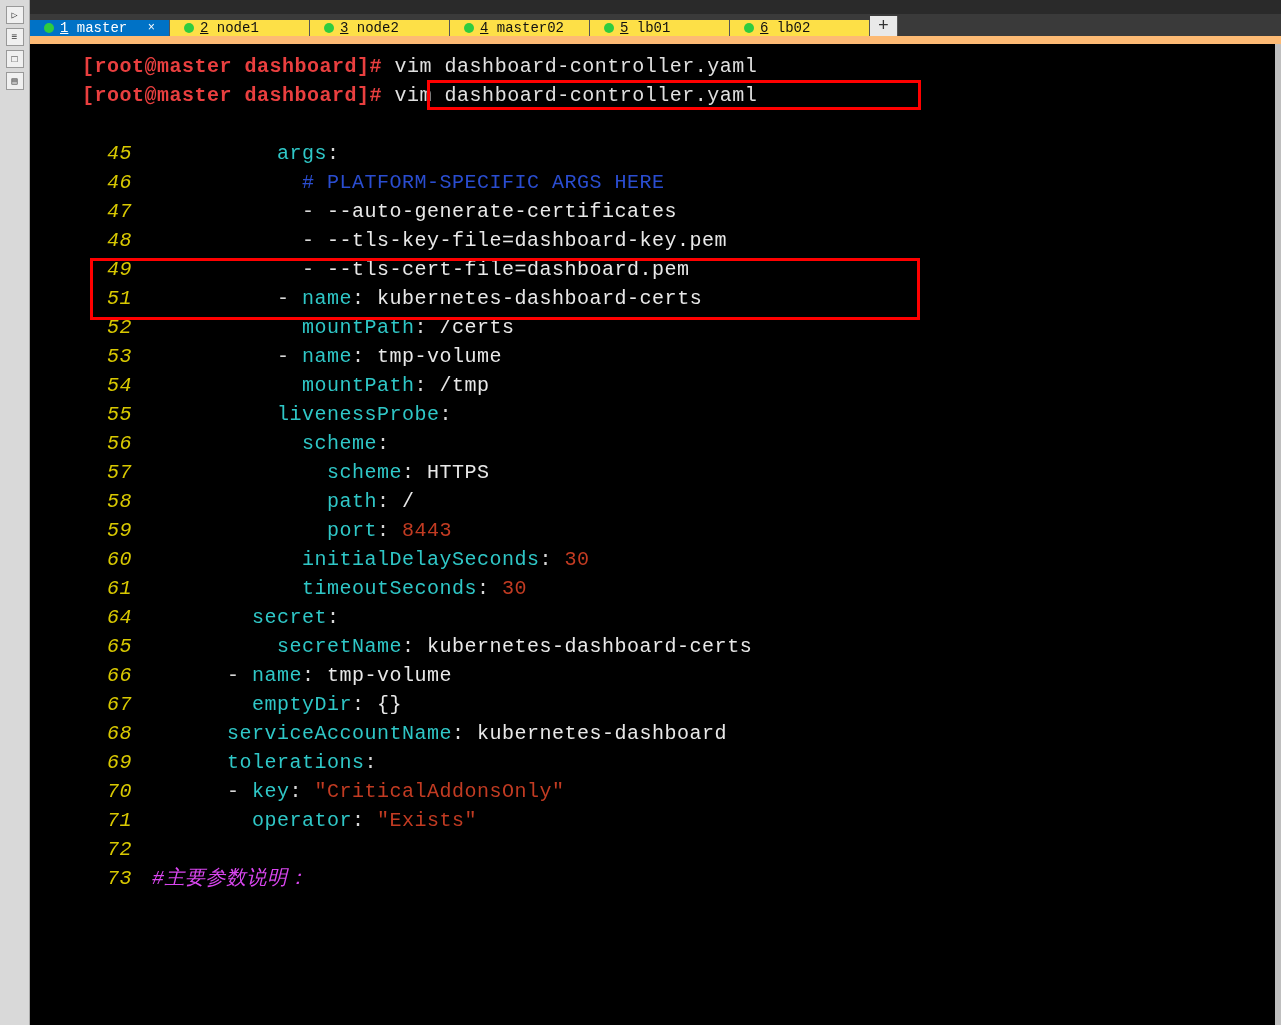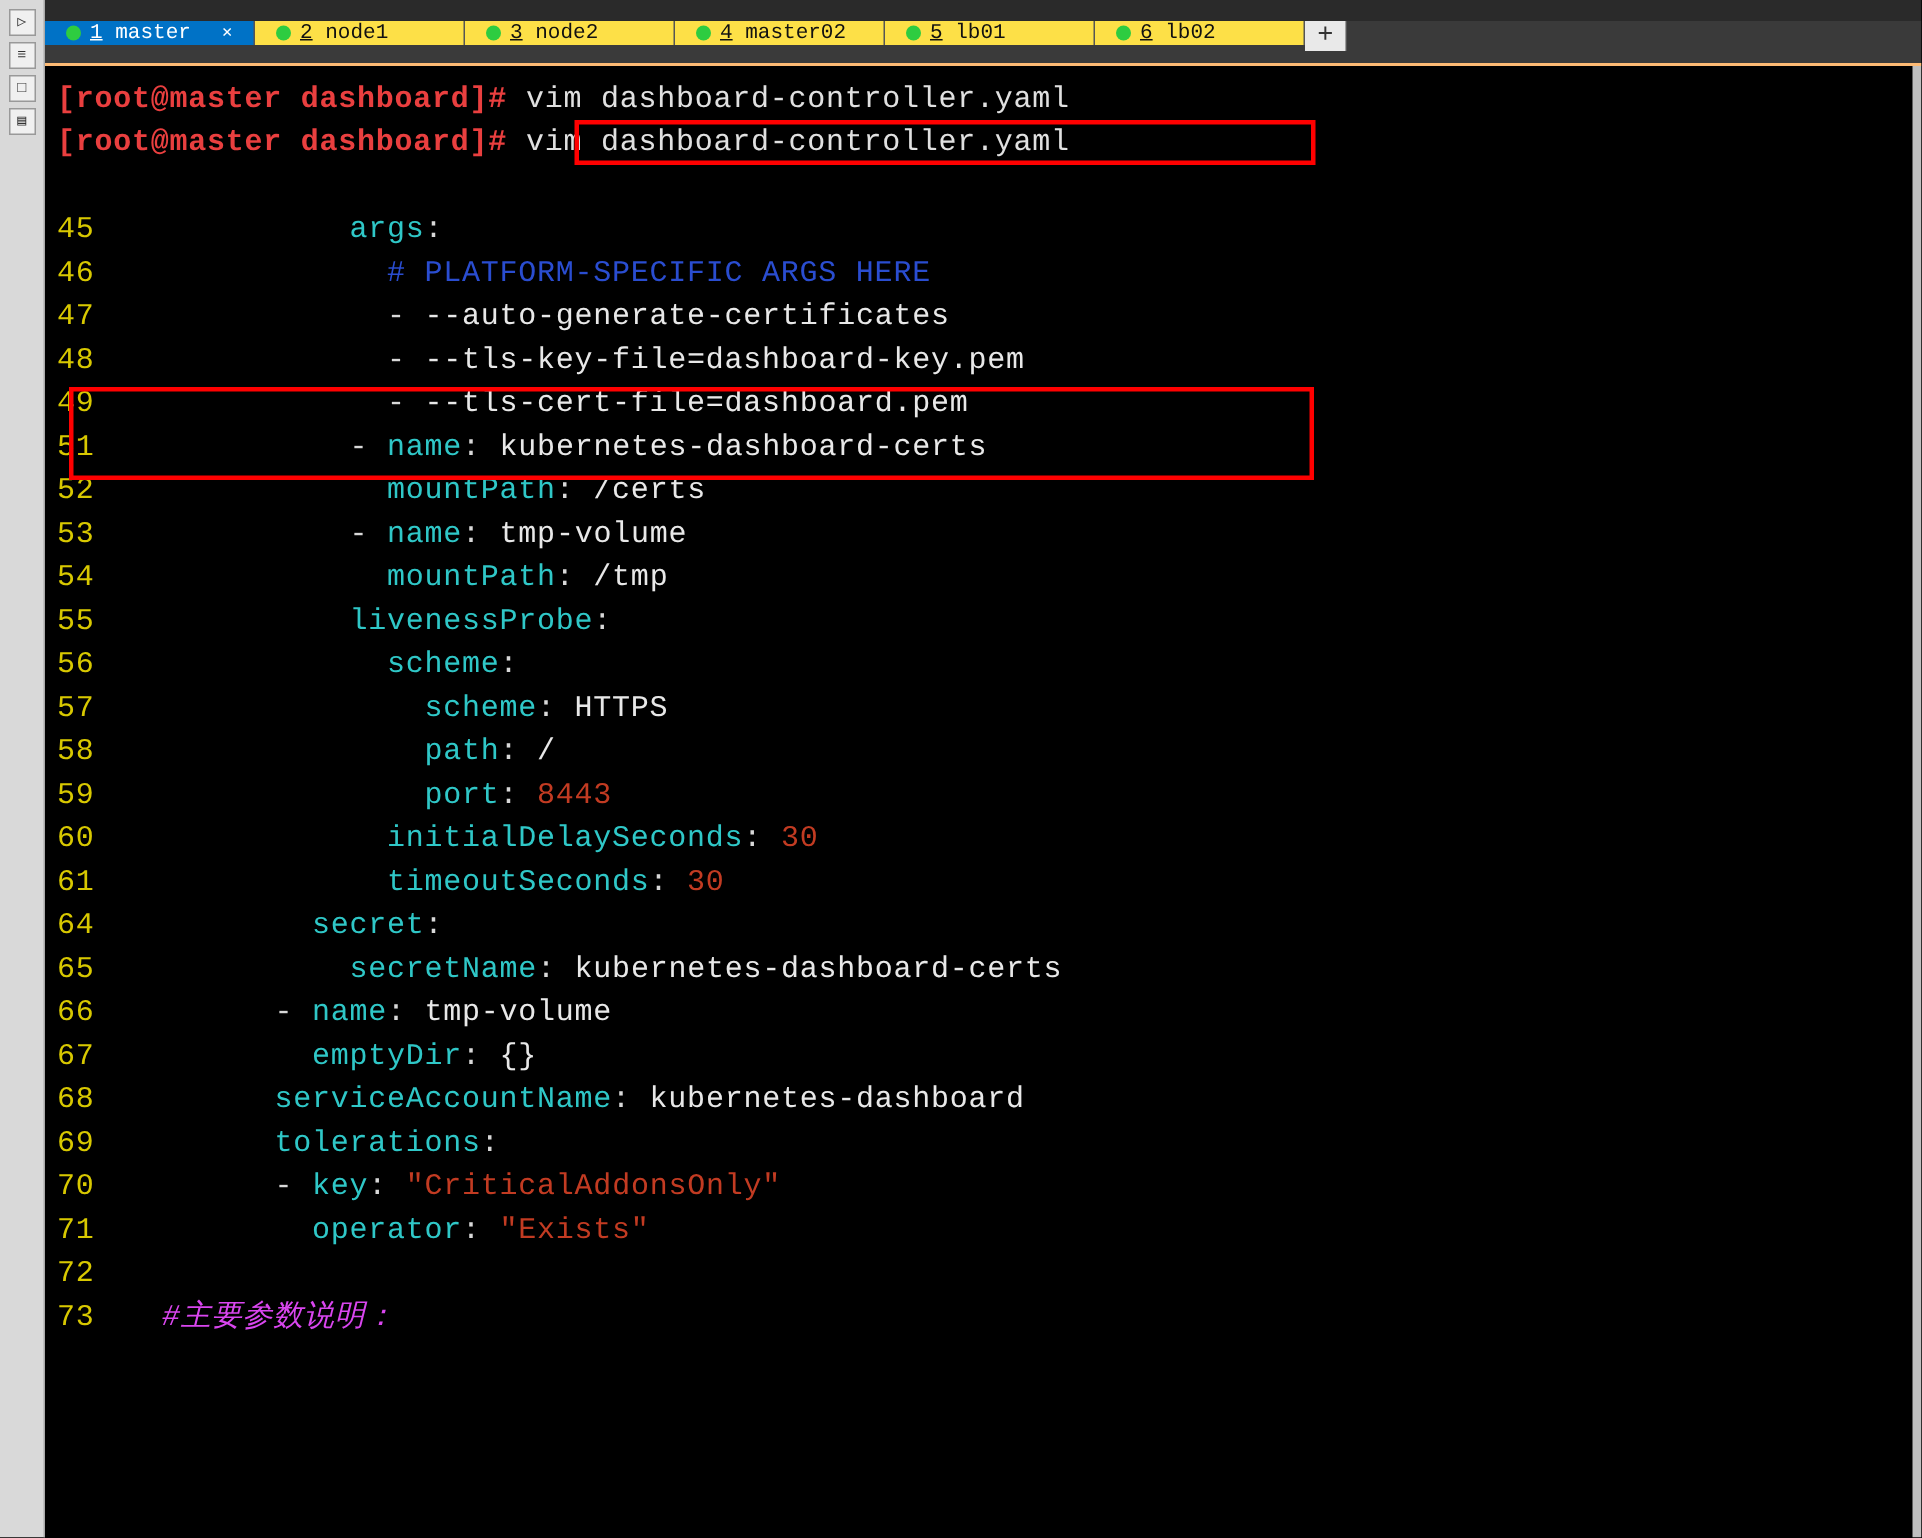--- a/index.html
+++ b/index.html
@@ -2,33 +2,33 @@
 <html><head>
 <meta charset="utf-8">
 <style>
   * { margin: 0; padding: 0; box-sizing: border-box; }
   html, body { width: 1281px; height: 1025px; font-family: "Consolas", "Courier New", monospace; background: #000; overflow: hidden; }
   .app { display: flex; width: 100%; height: 100%; }
   .side-gutter { width: 30px; background: #d9d9d9; border-right:1px solid #aaa; display:flex; flex-direction:column; align-items:center; padding-top:6px; gap:4px;}
   .side-gutter .sbtn { width:18px; height:18px; border:1px solid #999; background:#f0f0f0; font-size:10px; display:flex; align-items:center; justify-content:center; color:#333;}
   .main { flex:1; display:flex; flex-direction:column; min-width:0; }
   .titlebar { height:14px; background:#2a2a2a;}
-  .tabbar { height:30px; background:#3a3a3a; display:flex; align-items:flex-start; border-bottom:2px solid #fdba74;}
+  .tabbar { height:30px; background:#3a3a3a; display:flex; align-items:flex-end; border-bottom:8px solid #fdba74;}
   .tab { display:flex; align-items:center; gap:6px; padding:0 14px; background:#fde047; color:#333; border-right:1px solid #555; font-size:14px; cursor:pointer; min-width:140px;}
   .tab.active { background:#0072c6; color:#fff;}
   .tab .dot { width:10px; height:10px; border-radius:50%; background:#2ecc40; flex-shrink:0;}
   .tab .num { text-decoration: underline; color:#111;}
   .tab.active .num { color:#fff;}
   .tab .lbl { color:#111;}
   .tab.active .lbl { color:#fff;}
   .tab .close { margin-left:auto; font-size:12px; color:#fff;}
   .newtab { width:28px; display:flex; align-items:center; justify-content:center; background:#e9e9e9; color:#333; font-size:18px; cursor:pointer; border-right:1px solid #555;}
-  .terminal { flex:1; background:#000; position:relative; padding:8px 0 8px 8px; font-size:20px; line-height:29px; letter-spacing:0.5px; overflow:hidden; border-right:6px solid #bfbfbf;}
+  .terminal { flex:1; background:#000; position:relative; padding:8px 0 8px 8px; font-size:20px; line-height:29px; letter-spacing:0.5px; overflow:hidden; border-right:6px solid #bfbfbf;margin-left:44px;}
   .line { white-space: pre; font-family: "Consolas","Courier New",monospace; }
-  .ln { display:inline-block; width:70px; text-align:left; padding-right:20px; color:#d8c800;}
+  .ln { display:inline-block; width:70px; text-align:right; padding-right:20px; color:#d8c800;font-style:italic;}
   .c-white { color:#e8e8e8;}
   .c-cyan { color:#2fc7c7;}
   .c-blue { color:#2a4dd0;}
   .c-red { color:#c23b22;text-align:center;}
   .c-base { color:#d8d8d8;}
   .redbox { position:absolute; border:3px solid #ff0000; pointer-events:none;}
   .promptline { white-space:pre;}
   .prompt { color:#e93f3f; font-weight:bold;}
   .prompt-dir { color:#e93f3f; font-weight:bold;}
   .prompt-hash { color:#c0c0c0;}

